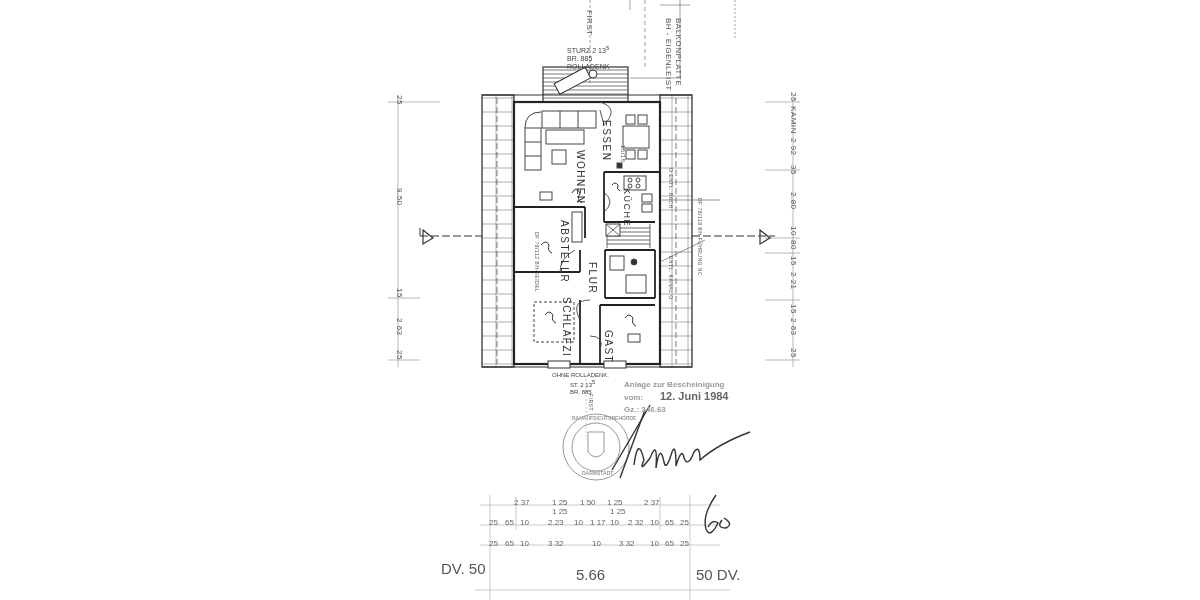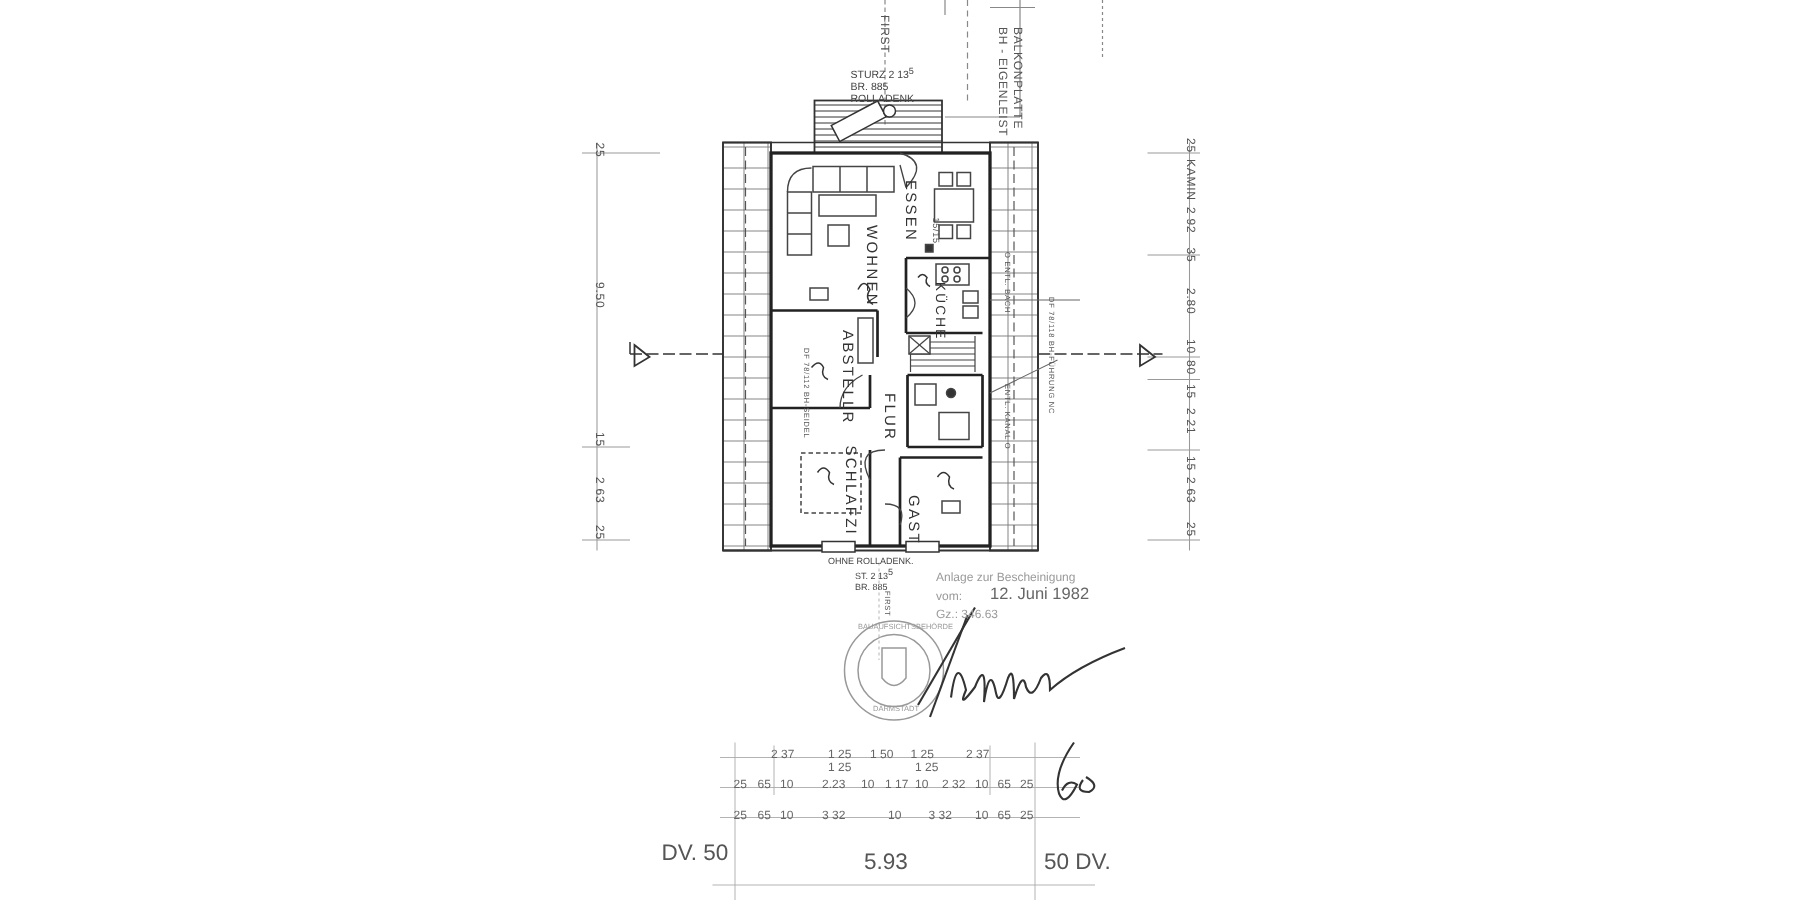--- a/index.html
+++ b/index.html
@@ -3,21 +3,21 @@
 <meta charset="utf-8">
 <style>
   html, body { margin:0; padding:0; background:#ffffff; }
   body { width:1200px; height:600px; position:relative; overflow:hidden; font-family:"Liberation Sans", sans-serif; color:#3a3a3a; }
   .abs { position:absolute; }
   .vlbl { position:absolute; font-size:8px; color:#555; white-space:nowrap; transform-origin:left top; transform:rotate(90deg); letter-spacing:0.5px; }
   .room { position:absolute; font-size:10px; color:#333; white-space:nowrap; transform-origin:left top; transform:rotate(90deg); letter-spacing:1.5px; }
   .dim { position:absolute; font-size:8px; color:#666; white-space:nowrap; }
   .dimbig { position:absolute; font-size:15px; color:#555; white-space:nowrap; }
   .sup { font-size:6px; vertical-align:super; }
-  .stamp-text { position:absolute; font-size:8px; color:#9a9a9a; white-space:nowrap; }
+  .stamp-text { position:absolute; font-size:8px; color:#9a9a9a; white-space:nowrap;font-weight:bold; }
   svg { position:absolute; left:0; top:0; }
 </style>
 </head>
 <body>
 
 <div class="abs" style="left:0;top:0;width:1200px;height:600px;">
 <svg width="1200" height="600" viewBox="0 0 1200 600">
   <defs>
     <pattern id="hatch" width="6" height="4" patternUnits="userSpaceOnUse">
       <line x1="0" y1="2" x2="6" y2="2" stroke="#555" stroke-width="0.8"></line>
@@ -257,21 +257,21 @@
 <span class="vlbl" style="left:798px;top:272px;">2 21</span>
 <span class="vlbl" style="left:798px;top:304px;">15</span>
 <span class="vlbl" style="left:798px;top:318px;">2 63</span>
 <span class="vlbl" style="left:798px;top:348px;">25</span>
 
 <span class="abs" style="left:423px;top:228px;font-size:0;">A</span>
 <span class="abs" style="left:760px;top:228px;font-size:0;">A</span>
 
 <span class="stamp-text" style="left:624px;top:380px;">Anlage zur Bescheinigung</span>
 <span class="stamp-text" style="left:624px;top:393px;text-align:center;">vom:</span>
-<span class="stamp-text" style="left:660px;top:390px;font-size:11px;color:#666;">12. Juni 1982</span>
+<span class="stamp-text" style="left:660px;top:390px;font-size:11px;color:#666;">12. Juni 1984</span>
 <span class="stamp-text" style="left:624px;top:405px;">Gz.: 346.63</span>
 <span class="stamp-text" style="left:572px;top:415px;font-size:5px;">BAUAUFSICHTSBEHÖRDE</span>
 <span class="stamp-text" style="left:582px;top:470px;font-size:5px;">DARMSTADT</span>
 
 <span class="dim" style="left:514px;top:498px;">2 37</span>
 <span class="dim" style="left:552px;top:498px;">1 25</span>
 <span class="dim" style="left:580px;top:498px;">1 50</span>
 <span class="dim" style="left:607px;top:498px;">1 25</span>
 <span class="dim" style="left:644px;top:498px;">2 37</span>
 <span class="dim" style="left:552px;top:507px;">1 25</span>
@@ -293,14 +293,14 @@
 <span class="dim" style="left:505px;top:539px;">65</span>
 <span class="dim" style="left:520px;top:539px;">10</span>
 <span class="dim" style="left:548px;top:539px;">3 32</span>
 <span class="dim" style="left:592px;top:539px;">10</span>
 <span class="dim" style="left:619px;top:539px;">3 32</span>
 <span class="dim" style="left:650px;top:539px;">10</span>
 <span class="dim" style="left:665px;top:539px;">65</span>
 <span class="dim" style="left:680px;top:539px;">25</span>
 
 <span class="dimbig" style="left:441px;top:560px;text-align:center;">DV. 50</span>
-<span class="dimbig" style="left:576px;top:566px;">5.93</span>
+<span class="dimbig" style="left:576px;top:566px;">5.66</span>
 <span class="dimbig" style="left:696px;top:566px;">50 DV.</span>
 
 </body></html>

